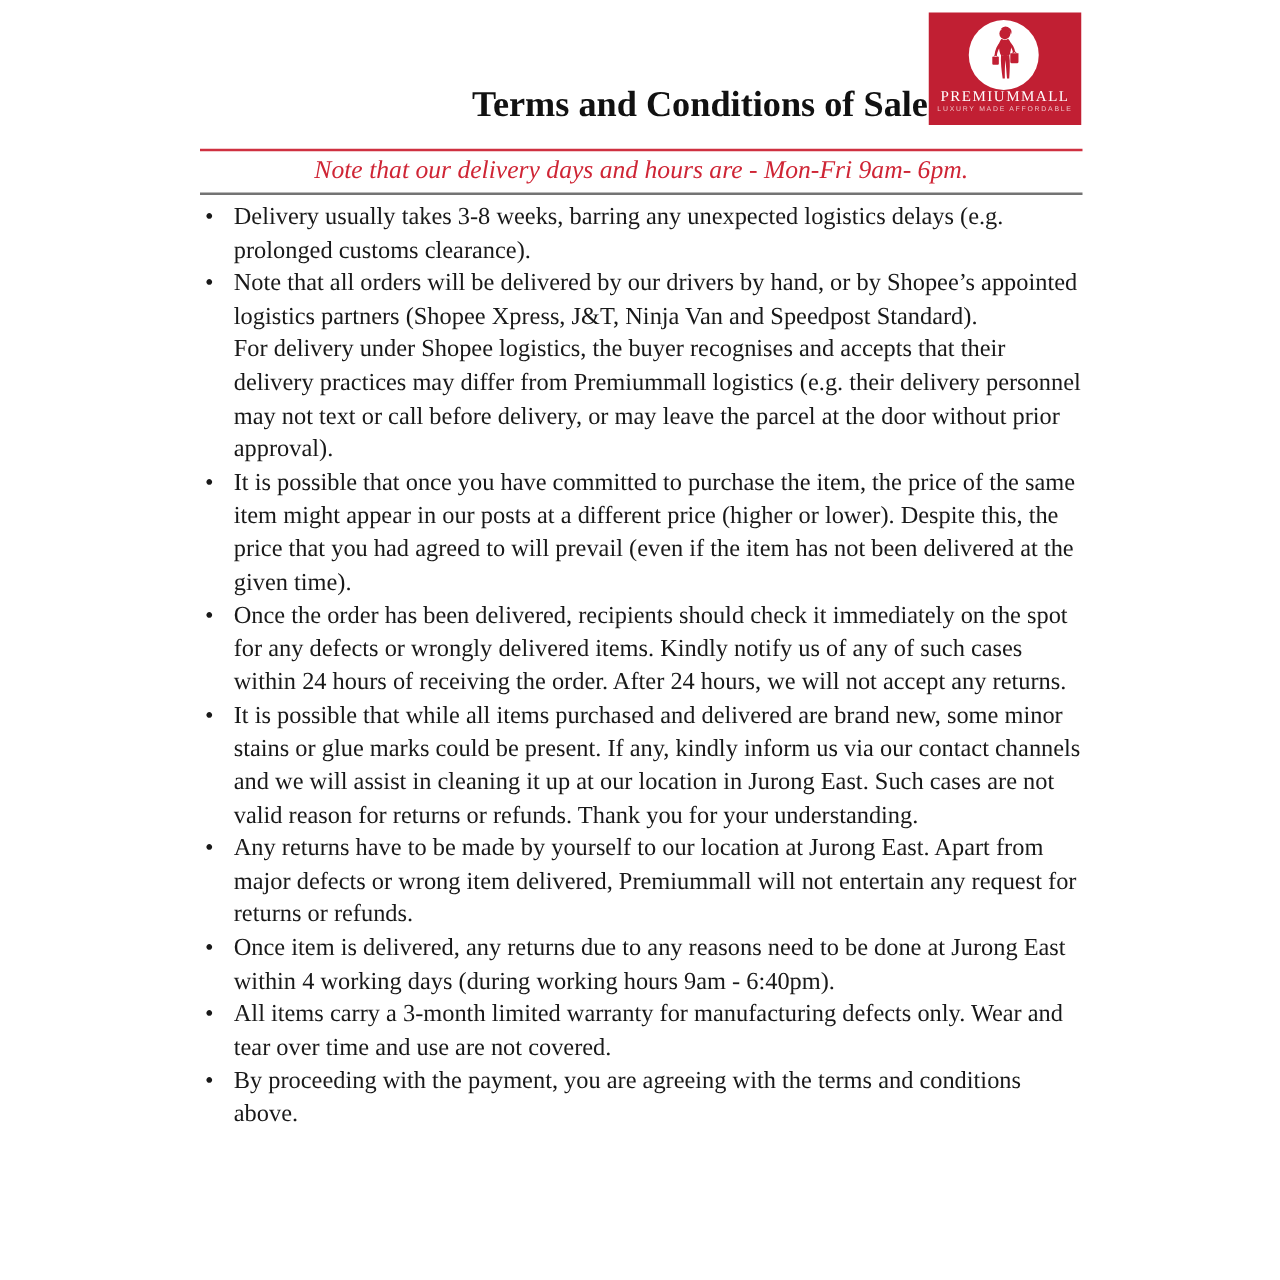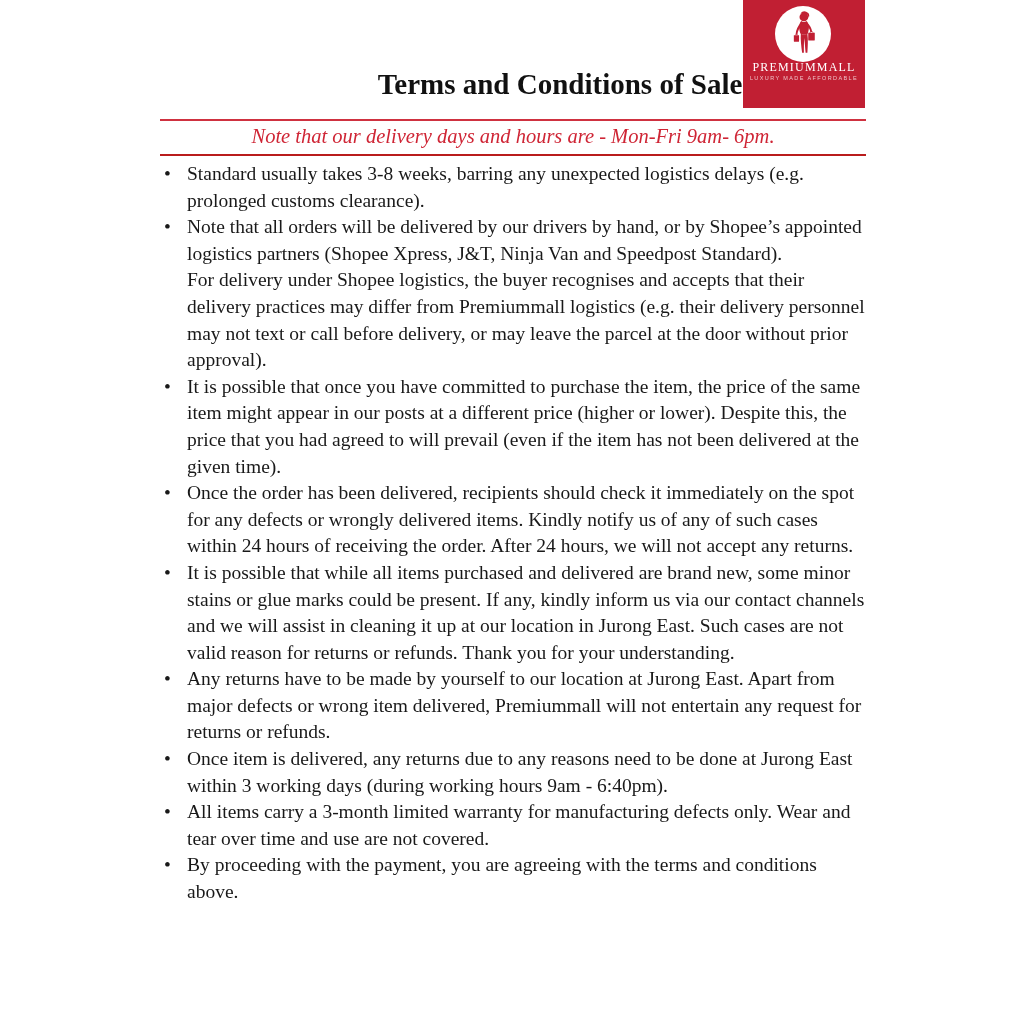--- a/index.html
+++ b/index.html
@@ -7,21 +7,21 @@
   body {
     width: 1024px; height: 1024px;
     position: relative;
     overflow: hidden;
     font-family: "Liberation Serif", serif;
     color: #191919;
   }
 
   
   .logo {
-    position: absolute; left: 743px; top: 0; width: 122px; height: 108px;
+    position: absolute; left: 743px; top: 10px; width: 122px; height: 90px;
     background: #c11f33;
     text-align: center;
   }
   .logo-circle {
     position: absolute; left: 32px; top: 6px; width: 56px; height: 56px;
     background: #ffffff; border-radius: 50%;
     display: flex; align-items: center; justify-content: center;
   }
   .logo-circle svg { width: 44px; height: 48px; }
   .logo-brand {
@@ -39,21 +39,21 @@
   .page-title {
     position: absolute; left: 0; top: 68px; width: 1024px;
     text-align: center;
     font-size: 29px; font-weight: bold; color: #111111; margin-left: 48px;
   }
 
   
   .notice {
     position: absolute; left: 160px; top: 119px; width: 706px;
     border-top: 2px solid #cf3140;
-    border-bottom: 2px solid #b91c1c;
+    border-bottom: 2px solid #737373;
     padding: 4px 0 6px 0;
     text-align: center;
     font-style: italic;
     font-size: 20.5px;
     color: #cf2535;
   }
 
   
   .terms {
     position: absolute; left: 160px; top: 161px; width: 706px;
@@ -100,22 +100,22 @@
   </div>
   <div class="logo-brand">PREMIUMMALL</div>
   <div class="logo-tagline">LUXURY MADE AFFORDABLE</div>
 </div>
 
 <h1 class="page-title">Terms and Conditions of Sale</h1>
 
 <div class="notice">Note that our delivery days and hours are - Mon-Fri 9am- 6pm.</div>
 
 <ul class="terms">
-    <li><span>Standard usually takes </span><b>3-8 weeks</b><span>, barring any unexpected logistics delays (e.g. prolonged customs clearance).</span></li>
+    <li><span>Delivery usually takes </span><b>3-8 weeks</b><span>, barring any unexpected logistics delays (e.g. prolonged customs clearance).</span></li>
     <li><span>Note that all orders will be delivered by our drivers by hand, or by Shopee’s appointed logistics partners (Shopee Xpress, J&amp;T, Ninja Van and Speedpost Standard).</span><br><span>For delivery under Shopee logistics, the buyer recognises and accepts that their delivery practices may differ from Premiummall logistics (e.g. their delivery personnel may not text or call before delivery, or may leave the parcel at the door without prior approval).</span></li>
     <li><span>It is possible that once you have committed to purchase the item, the price of the same item might appear in our posts at a different price (higher or lower). Despite this, the price that you had agreed to will prevail (even if the item has not been delivered at the given time).</span></li>
     <li><span>Once the order has been delivered, recipients should check it immediately on the spot for any defects or wrongly delivered items. Kindly notify us of any of such cases within </span><b>24 hours</b><span> of receiving the order. After 24 hours, we will not accept any returns.</span></li>
     <li><span>It is possible that while all items purchased and delivered are brand new, some minor stains or glue marks could be present. If any, kindly inform us via our contact channels and we will assist in cleaning it up at our location in Jurong East. Such cases are not valid reason for returns or refunds. Thank you for your understanding.</span></li>
     <li><span>Any returns have to be made by yourself to our location at Jurong East. Apart from major defects or wrong item delivered, Premiummall will not entertain any request for returns or refunds.</span></li>
-    <li><span>Once item is delivered, any returns due to any reasons need to be done at Jurong East within </span><b>3 working days</b><span> (during working hours 9am - 6:40pm).</span></li>
+    <li><span>Once item is delivered, any returns due to any reasons need to be done at Jurong East within </span><b>4 working days</b><span> (during working hours 9am - 6:40pm).</span></li>
     <li><span>All items carry a </span><b>3-month</b><span> limited warranty for manufacturing defects only. Wear and tear over time and use are not covered.</span></li>
     <li><span>By proceeding with the payment, you are agreeing with the terms and conditions above.</span></li>
   </ul>
 
 </body></html>

